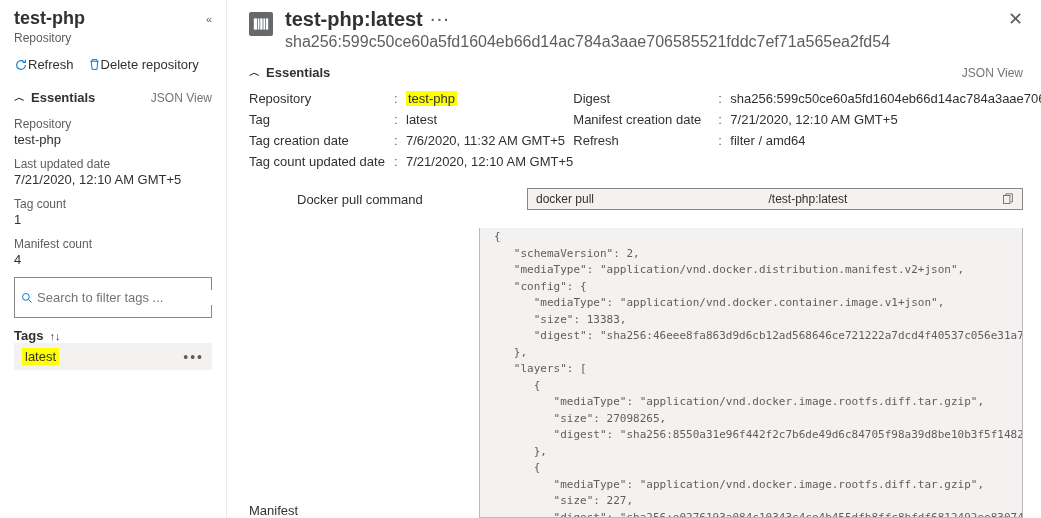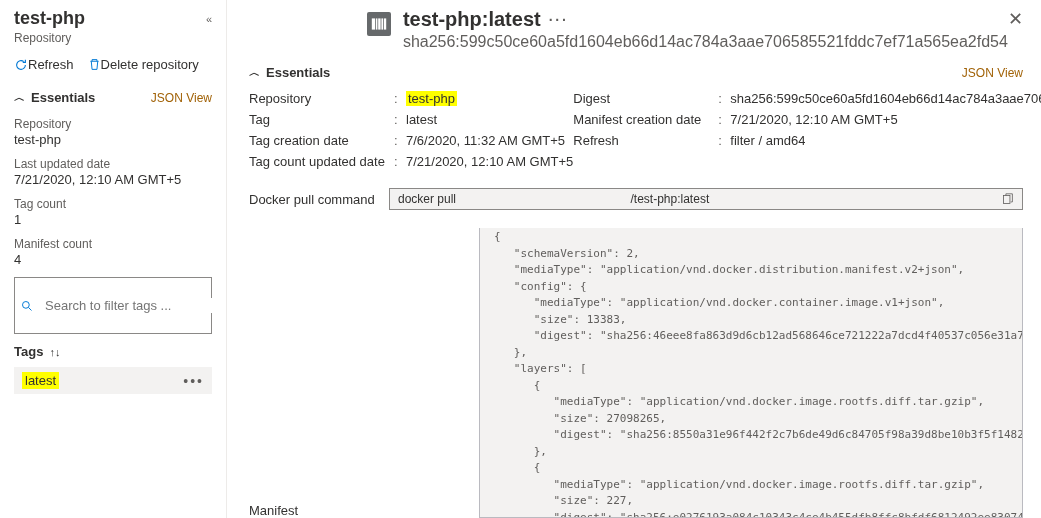--- a/index.html
+++ b/index.html
@@ -10,57 +10,57 @@
     .left-title { font-size: 18px; font-weight: 600; color: #323130; }
     .left-subtitle { font-size: 12px; color: #605e5c; margin-bottom: 12px; }
     .collapse-icon { color: #605e5c; font-size: 11px; cursor: pointer; }
     
     .toolbar { display: flex; gap: 14px; margin-bottom: 14px; align-items: center; }
     .tool-btn { display: flex; align-items: center; color: #323130; font-size: 13px; cursor: pointer; }
     .tool-btn .icon { color: #0078d4; }
     
     .essentials-header { display: flex; justify-content: space-between; align-items: center; margin-bottom: 8px; padding: 4px 0; }
     .essentials-label { display: flex; align-items: center; gap: 6px; font-size: 13px; font-weight: 600; }
-    .json-link { color: #a16207; font-size: 12px; cursor: pointer; }
+    .json-link { color: #737373; font-size: 12px; cursor: pointer; }
     
     .field-group { margin-bottom: 10px; }
     .field-label { font-size: 12px; color: #605e5c; margin-bottom: 1px; }
     .field-value { font-size: 13px; color: #323130; }
     
-    .search-box { width: 100%; border: 1px solid #8a8886; padding: 20px 6px; font-size: 13px; display: flex; align-items: center; gap: 12px; margin-bottom: 10px; }
+    .search-box { width: 100%; border: 1px solid #8a8886; padding: 12px 6px; font-size: 13px; display: flex; align-items: center; gap: 4px; margin-bottom: 10px; }
     .search-box input { border: none; outline: none; flex: 1; font-size: 13px; }
     .search-icon { color: #0078d4; font-size: 12px; }
     
-    .tags-header { display: flex; align-items: center; gap: 6px; font-size: 13px; font-weight: 600; margin-bottom: 8px; }
+    .tags-header { display: flex; align-items: center; gap: 6px; font-size: 13px; font-weight: 600; margin-bottom: 0; }
     .sort-icon { font-size: 11px; }
     
     .tag-row { display: flex; justify-content: space-between; align-items: center; background: #f3f2f1; padding: 5px 8px; }
     .tag-name { background: #ffff00; padding: 1px 3px; font-size: 13px; }
     .more-icon { color: #605e5c; font-size: 14px; letter-spacing: 2px; cursor: pointer; }
     
     .detail-panel { flex: 1; padding: 8px 18px 0 22px; overflow: hidden; display: flex; flex-direction: column; }
-    .detail-header { display: flex; align-items: flex-start; justify-content: flex-end; margin-bottom: 14px; }
+    .detail-header { display: flex; align-items: flex-start; justify-content: space-between; margin-bottom: 14px; }
     .detail-header-left { display: flex; align-items: flex-start; gap: 12px; }
     .repo-icon-box { width: 24px; height: 24px; background: #66696b; display: flex; align-items: center; justify-content: center; color: #fff; font-size: 11px; border-radius:2px; flex-shrink:0; margin-top:4px;}
     .detail-title-group { }
     .detail-title { font-size: 20px; font-weight: 600; display: flex; align-items: center; gap: 8px; }
     .detail-sha { font-size: 16px; color: #605e5c; margin-top: 2px; }
     .close-icon { font-size: 18px; color: #605e5c; cursor: pointer; font-weight:300;}
     
     .detail-essentials { display: flex; justify-content: space-between; align-items: center; margin-bottom: 8px; }
     
     .properties-grid { display: flex; margin-bottom: 16px; }
     .prop-col { flex: 1; }
     .prop-row { display: flex; padding: 3px 0; font-size: 13px; }
     .prop-label { width: 145px; color: #323130; flex-shrink:0; }
     .prop-sep { width: 12px; color: #605e5c; }
     .prop-value { color: #323130; white-space: nowrap; overflow: hidden; text-overflow: ellipsis;}
     .highlight { background: #ffff00; padding: 0 2px; }
     
-    .cmd-row { display: flex; align-items: center; margin-bottom: 18px; }
+    .cmd-row { display: flex; align-items: center; gap: 90px; margin-bottom: 18px; margin-left: 48px; }
     .cmd-label { font-size: 13px; width:140px; }
     .cmd-box { flex: 1; display: flex; align-items: center; border: 1px solid #8a8886; background: #f3f2f1; padding: 3px 8px; font-size: 13px; justify-content: space-between; }
     .cmd-text { font-family: Consolas, monospace; font-size: 12px; color: #323130; }
     .copy-icon { color: #605e5c; cursor: pointer; font-size: 13px; }
     
     .manifest-row { display: flex; align-items: flex-end; gap: 90px; flex: 1; overflow: hidden; }
     .manifest-label { font-size: 13px; width:140px; flex-shrink:0;}
     .manifest-box { flex: 1; background: #f3f2f1; border: 1px solid #babac0; padding: 10px 14px; font-family: Consolas, monospace; font-size: 11px; color: #605e5c; line-height: 1.5; white-space: pre; overflow-y: scroll; height: 300px; position:relative; }
     .manifest-box::-webkit-scrollbar { width: 14px; }
     .manifest-box::-webkit-scrollbar-track { background: #f3f2f1; }

